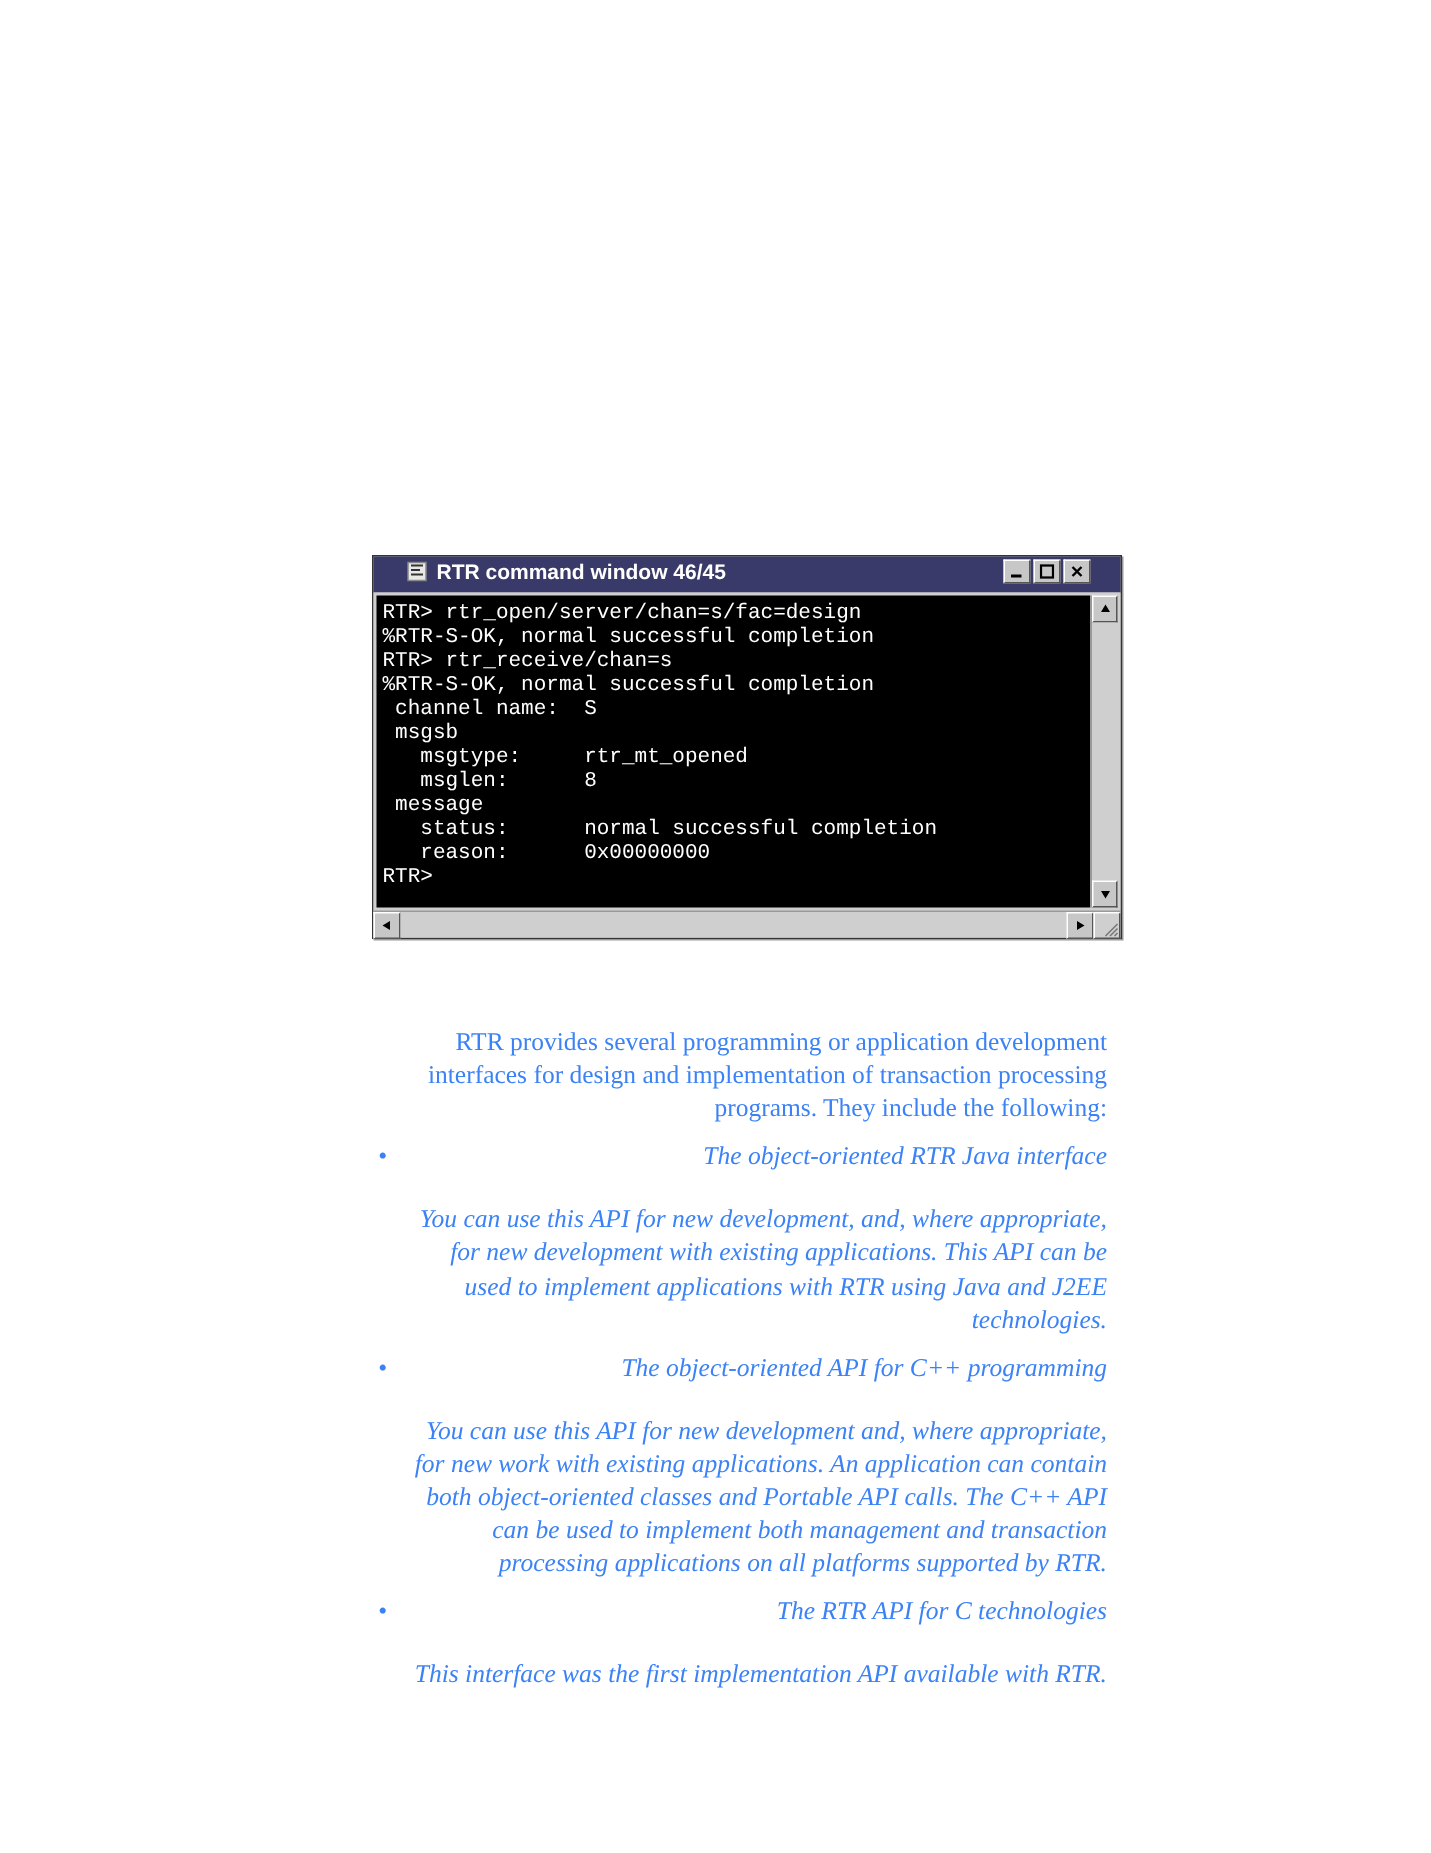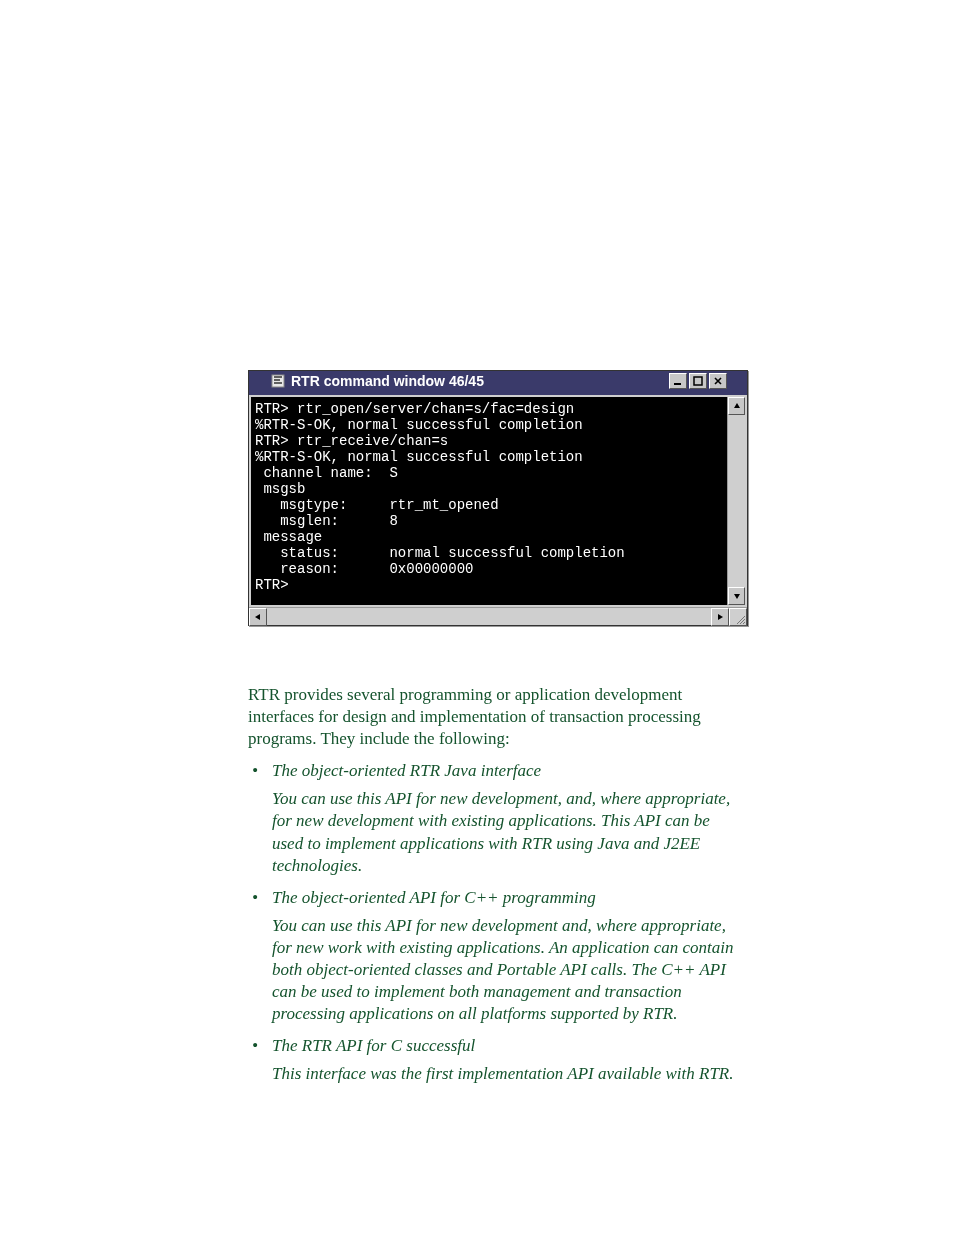--- a/index.html
+++ b/index.html
@@ -94,34 +94,35 @@
     background:#cfcfcf;
     border:1px solid #fff;
     border-bottom-color:#555;border-right-color:#555;
     display:flex;align-items:flex-end;justify-content:flex-end;
     font-size:10px;color:#666;
   }
   .body-text {
     margin-top: 58px;
     font-size: 17px;
     line-height: 1.3;
-    color: #14532d;
+    color: #3b82f6;
     width: 490px;
+    text-align: right;
   }
   .body-text p { margin-bottom: 10px; }
   ul.bullets { list-style: none; margin-top: 6px; }
   ul.bullets > li { position: relative; padding-left: 24px; margin-bottom: 10px; font-style: italic; }
   ul.bullets > li::before {
     content: "•";
     position: absolute;
     left: 4px;
     top: 0;
     font-size: 17px;
   }
-  .sub { margin-top: 6px; display:block; }
+  .sub { margin-top: 20px; display:block; }
 </style>
 </head>
 <body>
 
 <div class="page">
 
   <div class="terminal-window">
     <div class="titlebar">
       <span class="icon-slot">
         <svg width="14" height="14" viewBox="0 0 14 14">
@@ -194,17 +195,17 @@
         </svg>
       </div>
     </div>
   </div>
 
   <div class="body-text">
     <p>RTR provides several programming or application development interfaces for design and implementation of transaction processing programs. They include the following:</p>
     <ul class="bullets" id="bullets">
         <li><span>The object-oriented RTR Java interface</span><span class="sub">You can use this API for new development, and, where appropriate, for new development with existing applications. This API can be used to implement applications with RTR using Java and J2EE technologies.</span></li>
         <li><span>The object-oriented API for C++ programming</span><span class="sub">You can use this API for new development and, where appropriate, for new work with existing applications. An application can contain both object-oriented classes and Portable API calls. The C++ API can be used to implement both management and transaction processing applications on all platforms supported by RTR.</span></li>
-        <li><span>The RTR API for C successful</span><span class="sub">This interface was the first implementation API available with RTR.</span></li>
+        <li><span>The RTR API for C technologies</span><span class="sub">This interface was the first implementation API available with RTR.</span></li>
       </ul>
   </div>
 
 </div>
 
 </body></html>

